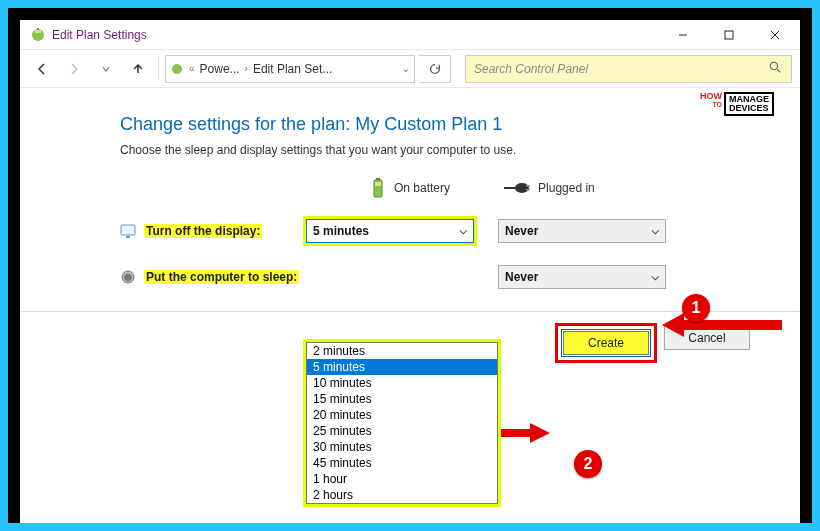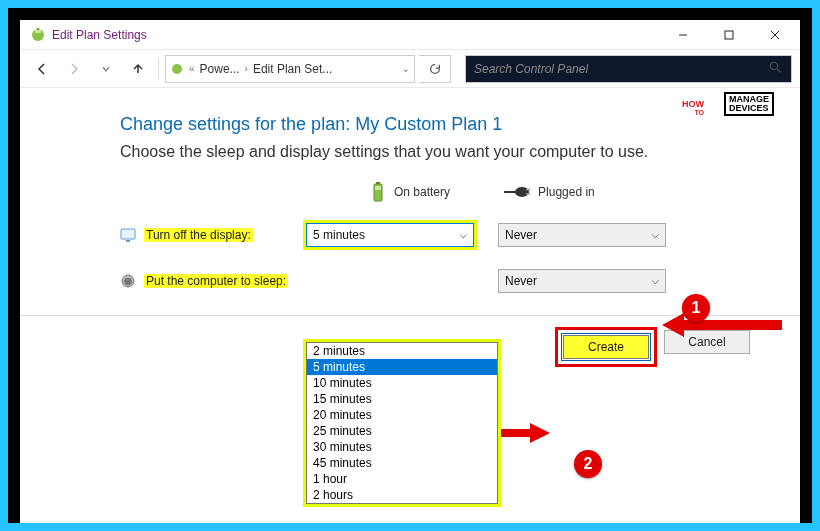--- a/index.html
+++ b/index.html
@@ -82,54 +82,55 @@
   }
   .search {
     flex: 1;
     height: 28px;
     border: 1px solid #ccc;
     margin-left: 10px;
     display: flex;
     align-items: center;
     padding: 0 8px;
     color:#777;
-    background:#0f172a;
+    background:#fef9c3;
   }
   .search .sicon { width:14px; color:#555; }
   .search .ph { flex:1; font-style: italic; color:#8a8a8a; font-size:12px; }
   
   .body-area { position: relative; flex:1; padding: 0; }
   .watermark {
     position: absolute; top: 4px; right: 26px;
-    display:flex; align-items:flex-end; gap:20px;
+    display:flex; align-items:flex-start; gap:2px;
     font-size: 9px;
   }
   .watermark .how { color:#d81b1b; font-weight:bold; line-height:1; }
   .watermark .box {
     border: 2px solid #000; padding: 1px 3px;
     font-weight: bold; line-height: 1;
     font-family: Arial, sans-serif;
   }
   .content {
     padding: 26px 34px 0 100px;
     color:#222;
   }
   .page-title {
     color: #0c6ab0; font-size: 18px; font-weight: 400; margin-bottom: 8px;
   }
-  .page-sub { font-size: 16px; margin-bottom: 20px; color:#333; }
+  .page-sub { font-size: 12px; margin-bottom: 20px; color:#333; }
   .columns {
     display:flex; align-items:center; gap: 44px;
     padding-left: 250px; margin-bottom: 20px;
   }
   .col-head { display:flex; align-items:center; gap:8px; color:#333; font-size:12px; }
   .battery-icon svg, .plug-icon svg { display:block; }
   .setting-row {
     display:flex; align-items:center; margin-bottom: 22px;
     position: relative;
+    font-weight: bold;
   }
   .setting-label {
     display:flex; align-items:center; gap:8px; width: 186px;
   }
   .hilite {
     background: #ffff30;
     padding: 0 2px;
     box-decoration-break: clone;
   }
   .row-icon { width:16px; height:16px; flex-shrink:0; }

